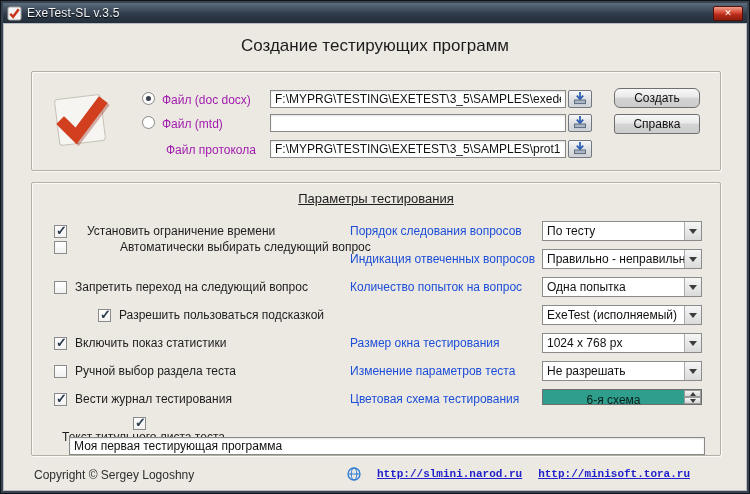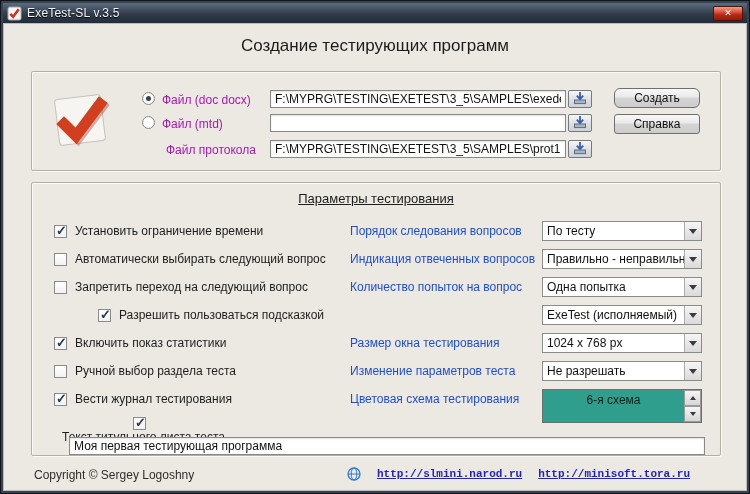--- a/index.html
+++ b/index.html
@@ -94,21 +94,21 @@
   .combo-btn{
     width:17px;border-left:1px solid #aaa;
     background:linear-gradient(#f6f6f6,#dadada);
     display:flex;align-items:center;justify-content:center;flex:none;
   }
   .tri-down{width:0;height:0;border-left:4px solid transparent;border-right:4px solid transparent;border-top:5px solid #3c3c3c;}
   .tri-up-s{width:0;height:0;border-left:3px solid transparent;border-right:3px solid transparent;border-bottom:4px solid #3c3c3c;}
   .tri-down-s{width:0;height:0;border-left:3px solid transparent;border-right:3px solid transparent;border-top:4px solid #3c3c3c;}
 
   .scheme-box{
-    position:absolute;left:510px;width:160px;height:34px;
+    position:absolute;left:510px;width:160px;height:16px;
     border:1px solid #6f6f6f;display:flex;
   }
   .scheme-text{flex:1;font-size:12px;color:#09201c;text-align:center;padding-top:3px;}
   .spin{width:17px;display:flex;flex-direction:column;flex:none;}
   .spin-btn{
     flex:1;border:1px solid #9a9a9a;background:linear-gradient(#f6f6f6,#d6d6d6);
     display:flex;align-items:center;justify-content:center;padding:0;cursor:pointer;
   }
 
   .title-input{left:37px;top:254px;width:636px;}
@@ -189,25 +189,25 @@
         </span>
       </button>
 
       <button class="btn" style="left:582px;top:16px;border-radius:6px;">Создать</button>
       <button class="btn" style="left:582px;top:42px;">Справка</button>
     </div>
 
     <div class="groupbox" id="group-params">
       <div class="group-title">Параметры тестирования</div>
 
-      <div class="cb-row" style="top:40px;">
+      <div class="cb-row" style="top:40px;gap:12px;">
         <span class="checkbox checked"></span>
         <span class="cb-label">Установить ограничение времени</span>
       </div>
-      <div class="cb-row" style="top:68px;">
+      <div class="cb-row" style="top:56px;gap:45px;">
         <span class="checkbox"></span>
         <span class="cb-label">Автоматически выбирать следующий вопрос</span>
       </div>
       <div class="cb-row" style="top:96px;">
         <span class="checkbox"></span>
         <span class="cb-label">Запретить переход на следующий вопрос</span>
       </div>
       <div class="cb-row" style="top:124px;padding-left:44px;">
         <span class="checkbox checked"></span>
         <span class="cb-label">Разрешить пользоваться подсказкой</span>

